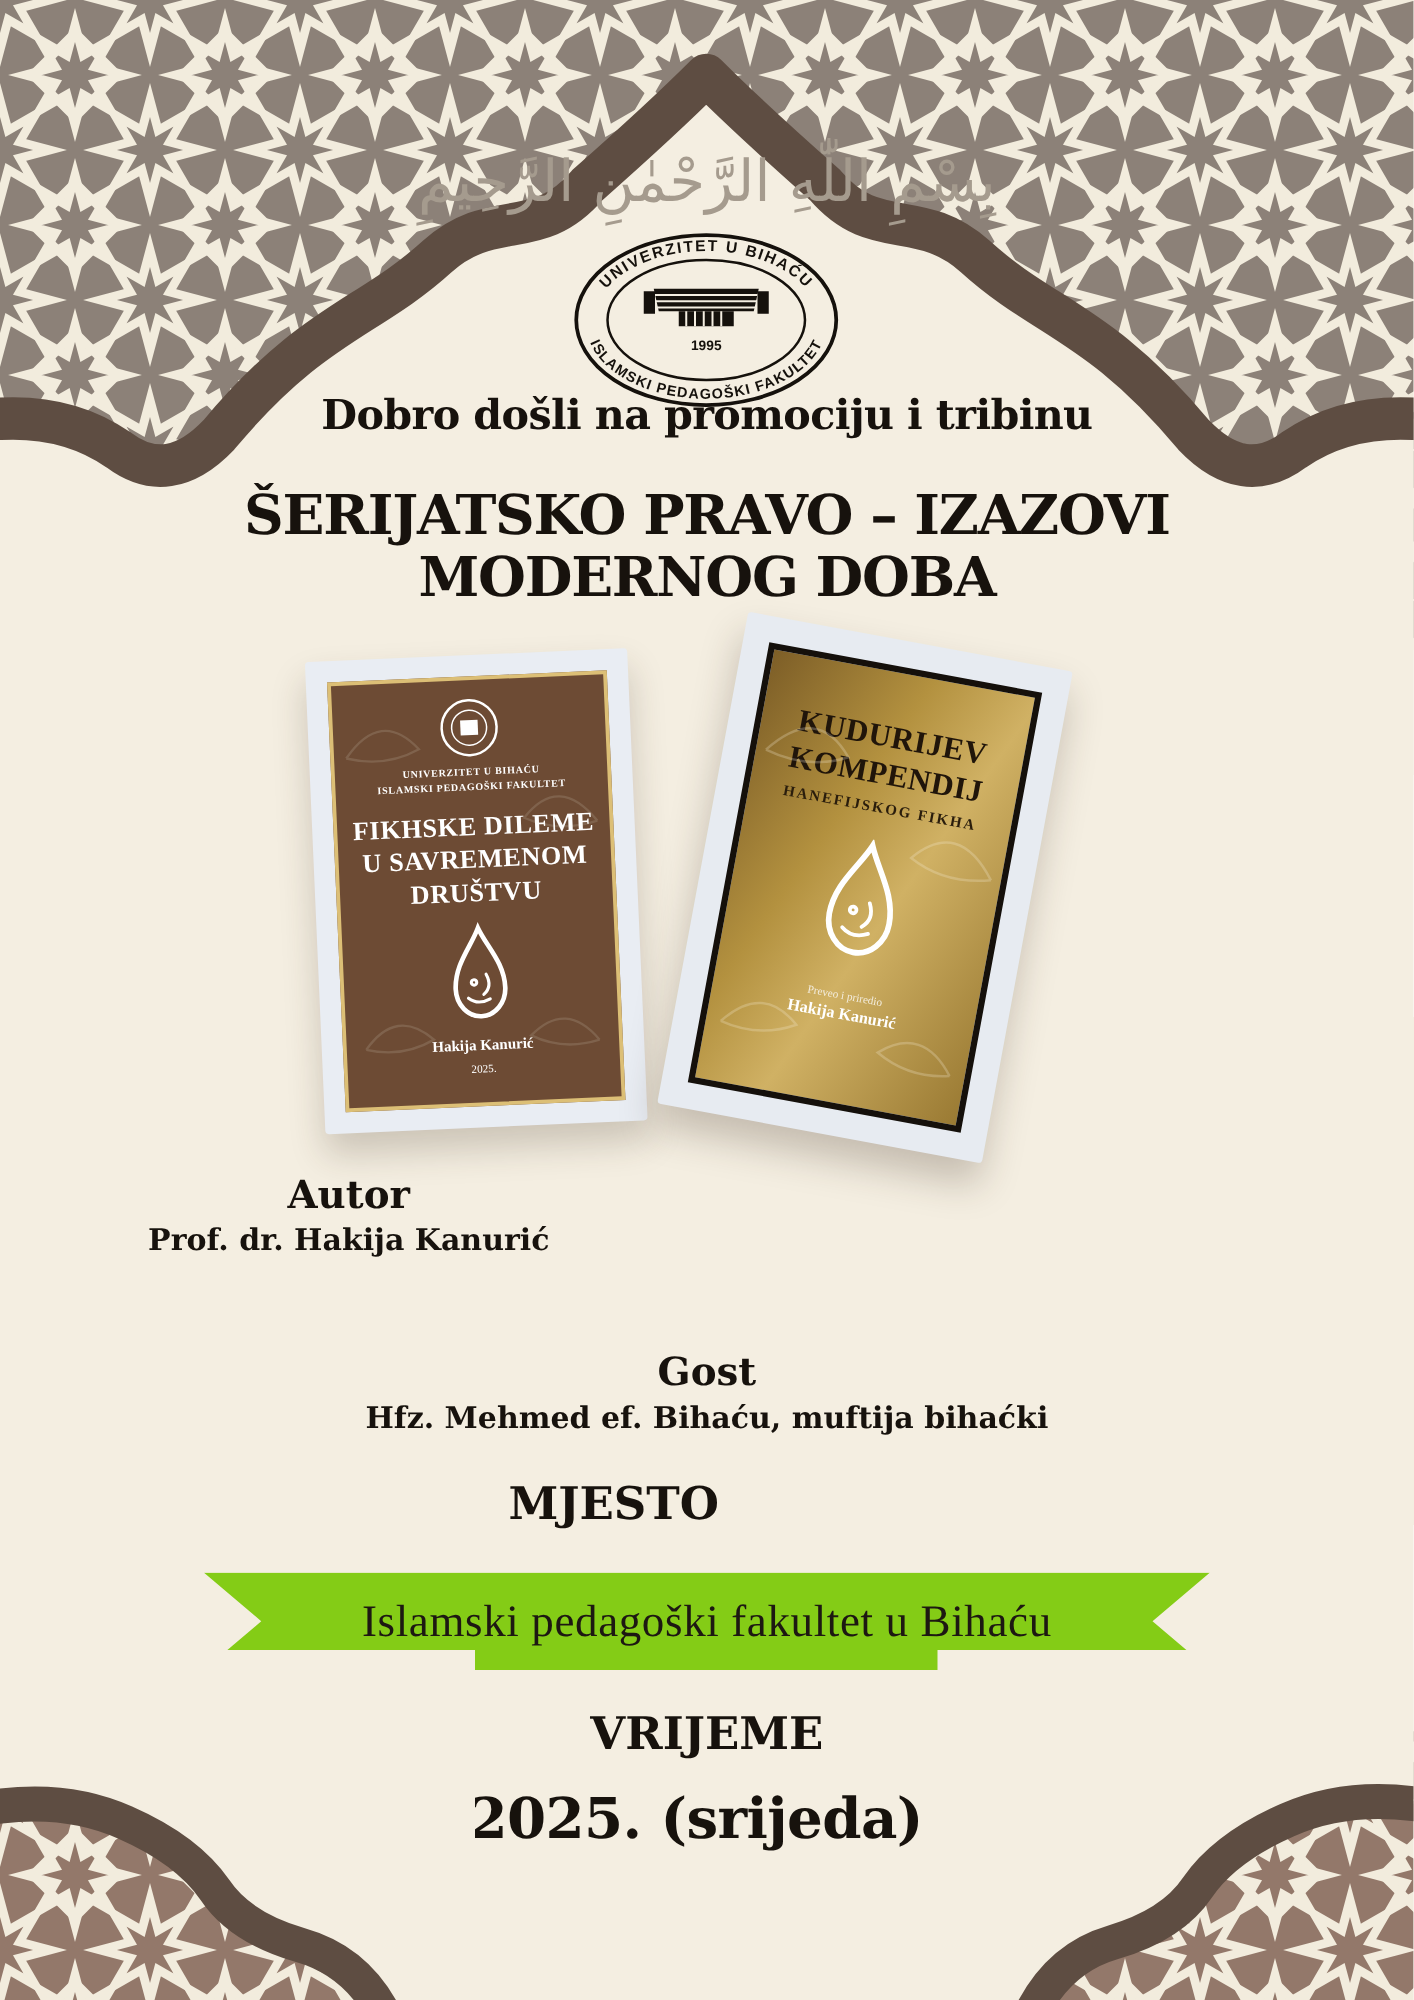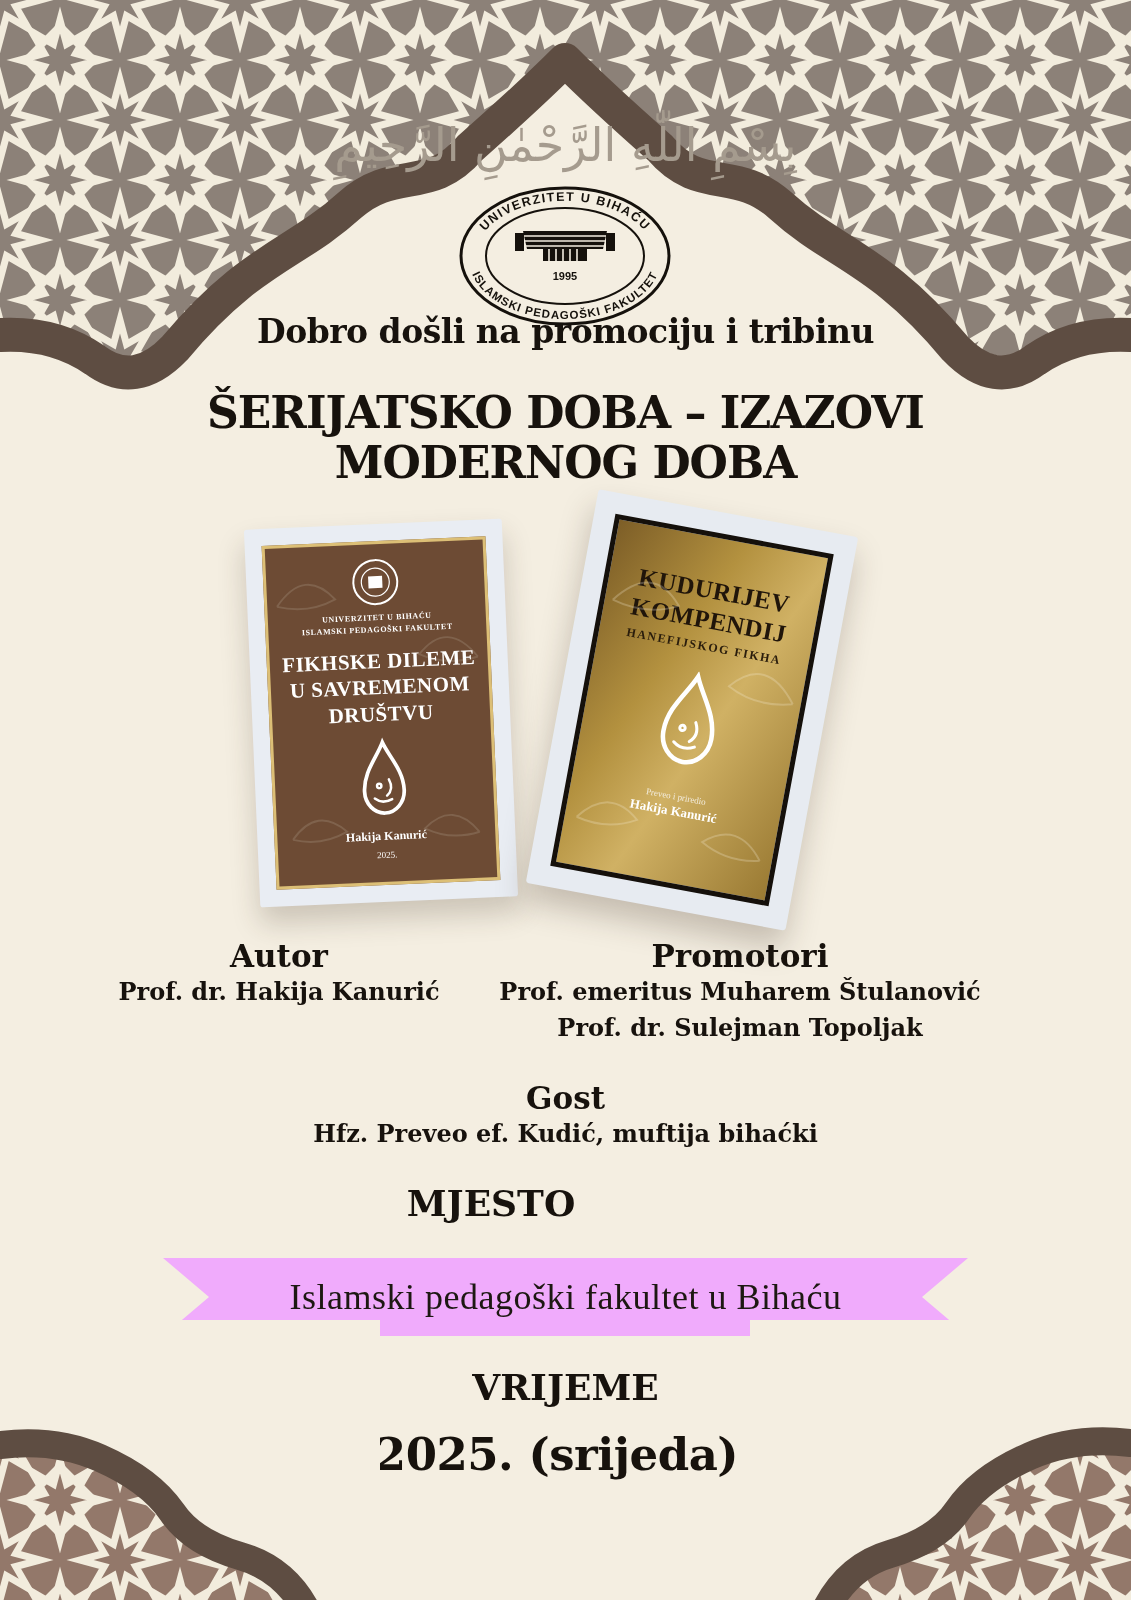--- a/index.html
+++ b/index.html
@@ -75,21 +75,21 @@
   .label{font-size:31px;font-weight:bold;}
   .pname{font-size:24px;font-weight:bold;line-height:1.5;}
   .autor-col{position:absolute;left:79px;top:938px;width:400px;text-align:center;}
   .promotori-col{position:absolute;left:470px;top:938px;width:540px;text-align:center;}
   .gost-col{position:absolute;left:0;top:1080px;width:1131px;text-align:center;}
 
   
   .mjesto-h{position:absolute;top:1182px;left:0;width:982px;text-align:center;font-size:36px;font-weight:bold;}
   .ribbon{
     position:absolute;top:1258px;left:163px;width:805px;height:78px;
-    background:#f0abfc;
+    background:#84cc16;
     clip-path:polygon(0 0,100% 0,calc(100% - 46px) 50%,100% 100%,0 100%,46px 50%);
     display:flex;align-items:center;justify-content:center;
   }
   .ribbon span{
     font-family:"Liberation Serif", serif;font-size:36px;color:#1d1812;letter-spacing:.5px;
   }
 
   
   .vrijeme-h{position:absolute;top:1366px;left:0;width:1131px;text-align:center;font-size:36px;font-weight:bold;}
   .date-line{position:absolute;top:1428px;left:0;width:1131px;text-align:center;font-size:45px;font-weight:bold;letter-spacing:-.5px;}
@@ -177,21 +177,21 @@
         <line x1="108" y1="66" x2="108" y2="78"></line>
         <line x1="115" y1="66" x2="115" y2="78"></line>
         <line x1="122" y1="66" x2="122" y2="78"></line>
       </g>
     </g>
     <text x="110" y="97" text-anchor="middle" font-family="Liberation Sans, sans-serif" font-size="11" font-weight="bold" fill="#15110c">1995</text>
   </svg>
 
   <div class="welcome">Dobro došli na promociju i tribinu</div>
   <div class="event-title">
-    <div>ŠERIJATSKO DOBA – IZAZOVI</div>
+    <div>ŠERIJATSKO PRAVO – IZAZOVI</div>
     <div>MODERNOG DOBA</div>
   </div>
 
   <div class="book book-left">
     <div class="panel">
       <svg class="orn" viewBox="0 0 224 344" preserveAspectRatio="none">
         <g fill="none" stroke="#f4eee1" stroke-opacity=".14" stroke-width="2">
           <path d="M10,60 q30,-40 60,-5 q-28,14 -60,5"></path>
           <path d="M214,120 q-30,-40 -60,-5 q28,14 60,5"></path>
           <path d="M16,300 q26,-34 56,-6 q-26,14 -56,6"></path>
@@ -250,28 +250,23 @@
       </svg>
       <div class="credit">Preveo i priredio</div>
       <div class="bauthor">Hakija Kanurić</div>
     </div>
   </div>
 
   <div class="autor-col">
     <div class="label">Autor</div>
     <div class="pname">Prof. dr. Hakija Kanurić</div>
   </div>
-  <div class="promotori-col">
-    <div class="label">Promotori</div>
-    <div class="pname">Prof. emeritus Muharem Štulanović</div>
-    <div class="pname">Prof. dr. Sulejman Topoljak</div>
-  </div>
   <div class="gost-col">
     <div class="label">Gost</div>
-    <div class="pname">Hfz. Preveo ef. Kudić, muftija bihaćki</div>
+    <div class="pname">Hfz. Mehmed ef. Bihaću, muftija bihaćki</div>
   </div>
 
   <div class="mjesto-h">MJESTO</div>
   <div class="ribbon">
     <span>Islamski pedagoški fakultet u Bihaću</span>
   </div>
 
   <div class="vrijeme-h">VRIJEME</div>
   <div class="date-line">17. 12. 2025. (srijeda) u 18:30</div>
 

